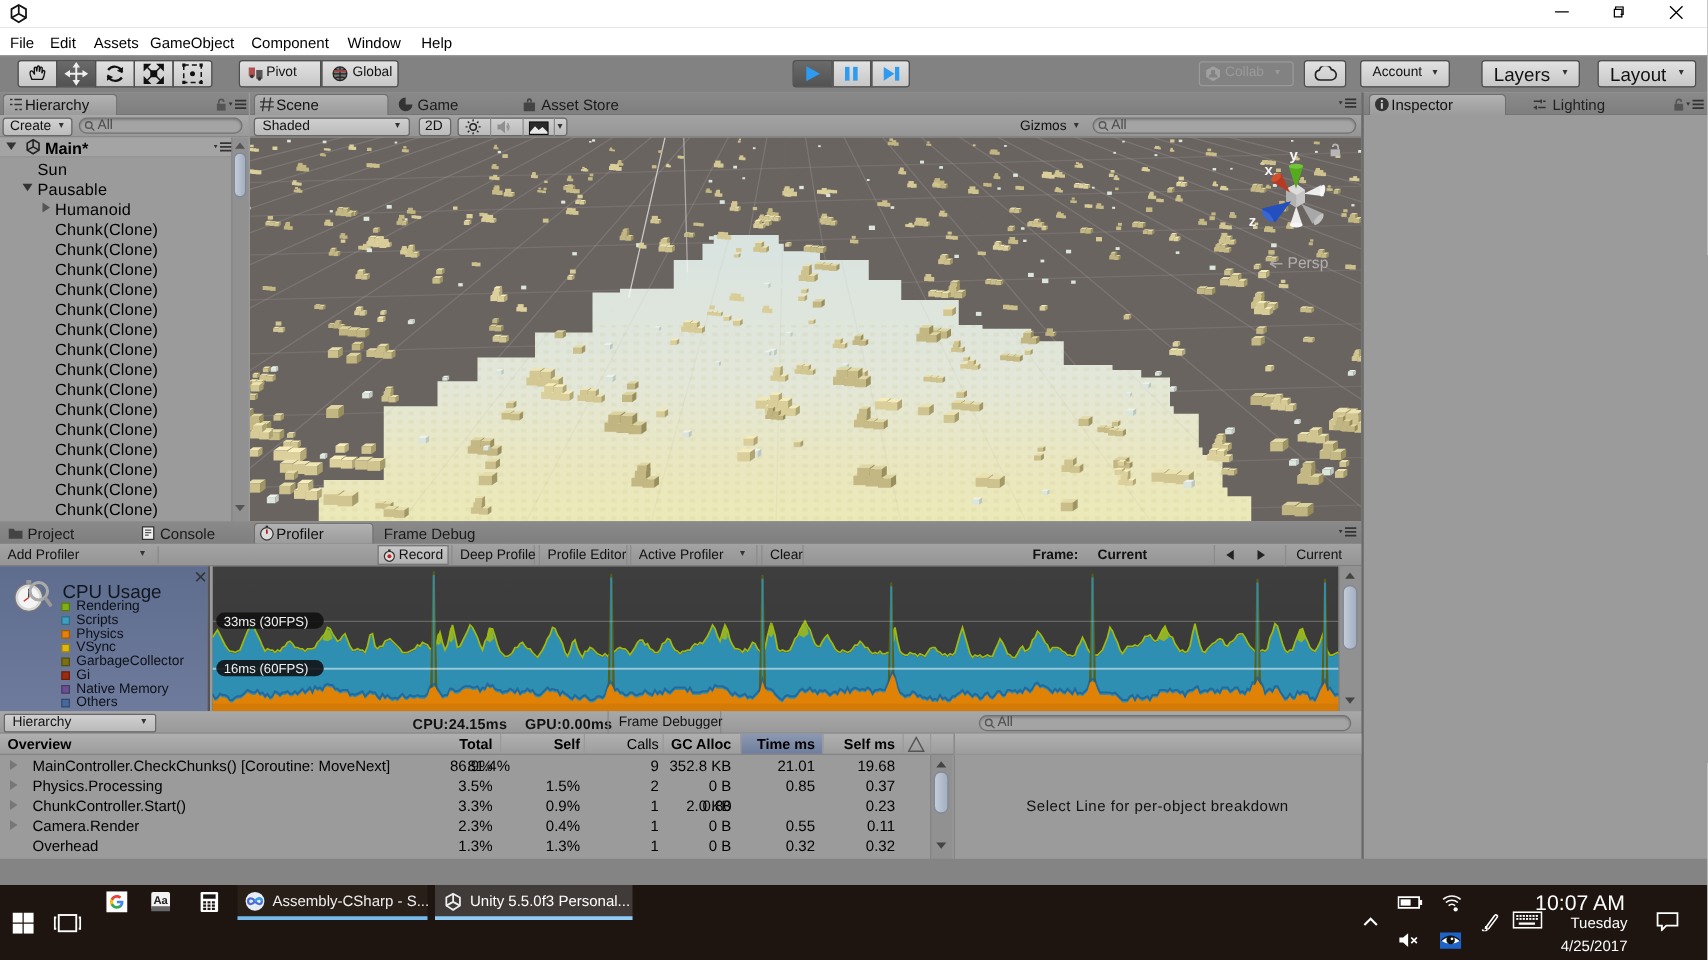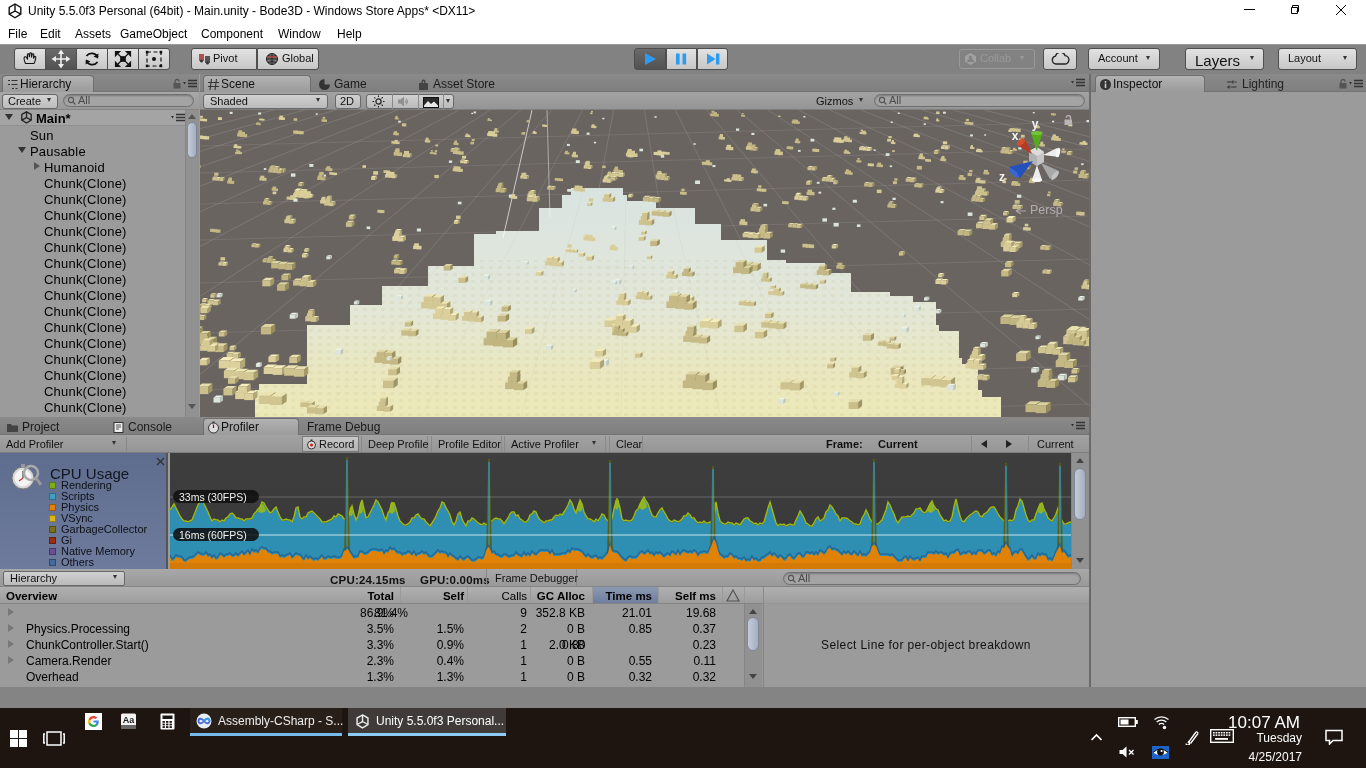--- a/index.html
+++ b/index.html
@@ -1,19 +1,18 @@
 <!DOCTYPE html>
 <html><head><meta charset="utf-8"><style>html,body{margin:0;padding:0}body{font-family:"Liberation Sans",sans-serif;-webkit-font-smoothing:antialiased}#root{position:relative;width:1366px;height:768px;overflow:hidden;background:#9b9b9b}div{line-height:1.25}</style></head><body>
 <div id="root">
 <div style="position:absolute;left:0;top:0;width:1366px;height:22px;background:#fff;">
  <svg style="position:absolute;left:7px;top:3px" width="16" height="16" viewBox="0 0 16 16">
   <path d="M8 1 L13.8 4.3 L13.8 11.2 L8 14.8 L2.2 11.2 L2.2 4.3 Z" fill="none" stroke="#111" stroke-width="1.4"></path>
   <path d="M8 1 L8 8 L2.2 11.2 M8 8 L13.8 11.2" stroke="#111" stroke-width="1.4" fill="none"></path>
  </svg>
- <div style="position:absolute;left:28px;top:4px;font-size:12px;color:#000;">Unity 5.5.0f3 Personal (64bit) - Main.unity - Bode3D - Windows Store Apps* &lt;DX11&gt;</div>
  <div style="position:absolute;left:1244px;top:9px;width:11px;height:1px;background:#000"></div>
  <svg style="position:absolute;left:1289px;top:5px" width="11" height="11" viewBox="0 0 11 11">
         <path d="M2.5 2.5 h6 v6 h-6 Z" fill="#fff" stroke="#000"></path>
         <path d="M3.5 2.5 v-2 h6 v6 h-2" fill="none" stroke="#000"></path>
       </svg>
  <svg style="position:absolute;left:1335px;top:4px" width="12" height="12" viewBox="0 0 12 12">
         <path d="M1 1 L11 11 M11 1 L1 11" stroke="#000" stroke-width="1"></path>
       </svg>
 </div>
     <div style="position:absolute;left:0;top:22px;width:1366px;height:22px;background:#fff;">
@@ -99,21 +98,21 @@
     <svg style="position:absolute;left:1051px;top:53px;z-index:3" width="19" height="13" viewBox="0 0 19 13">
       <path d="M5 11 a4 4 0 0 1 -0.5 -7.9 a5 5 0 0 1 9.6 -0.4 a3.6 3.6 0 0 1 -0.6 8.3 Z" fill="none" stroke="#222" stroke-width="1.3"></path>
     </svg>
     <div style="position:absolute;left:1088px;top:48px;width:72px;height:22px;background:linear-gradient(#e2e2e2,#c7c7c7);border:1px solid #4f4f4f;border-radius:3px;box-sizing:border-box;z-index:1"></div>
     <div style="position:absolute;left:1098px;top:52px;font-size:11px;color:#111;z-index:3">Account</div>
     <div style="position:absolute;left:1146px;top:53px;font-size:8px;color:#333;z-index:3">▾</div>
     <div style="position:absolute;left:1185px;top:48px;width:79px;height:22px;background:linear-gradient(#e2e2e2,#c7c7c7);border:1px solid #4f4f4f;border-radius:3px;box-sizing:border-box;z-index:1"></div>
     <div style="position:absolute;left:1195px;top:52px;font-size:15px;color:#111;z-index:3">Layers</div>
     <div style="position:absolute;left:1250px;top:53px;font-size:8px;color:#333;z-index:3">▾</div>
     <div style="position:absolute;left:1278px;top:48px;width:79px;height:22px;background:linear-gradient(#e2e2e2,#c7c7c7);border:1px solid #4f4f4f;border-radius:3px;box-sizing:border-box;z-index:1"></div>
-    <div style="position:absolute;left:1288px;top:52px;font-size:11px;color:#111;z-index:3">Layout</div>
+    <div style="position:absolute;left:1288px;top:52px;font-size:15px;color:#111;z-index:3">Layout</div>
     <div style="position:absolute;left:1343px;top:53px;font-size:8px;color:#333;z-index:3">▾</div>
     <div style="position:absolute;left:0;top:74px;width:199px;height:18px;background:linear-gradient(#8a8a8a,#7f7f7f);border-bottom:1px solid #747474;box-sizing:border-box"></div>
     <div style="position:absolute;left:2px;top:75px;width:92px;height:17px;background:linear-gradient(#b2b2b2,#9b9b9b);border:1px solid #6e6e6e;border-bottom:none;border-radius:4px 4px 0 0;box-sizing:border-box;"></div>
     <div style="position:absolute;left:20px;top:77px;font-size:12px;color:#111;z-index:2;white-space:nowrap">Hierarchy</div>
     <div style="position:absolute;left:6px;top:76px;z-index:2"><svg width="13" height="13" viewBox="0 0 13 13">
         <g stroke="#333" stroke-width="1.2" fill="none">
           <path d="M2 2.5 h2 M2 6.5 h2 M6 10.5 h2"></path>
           <path d="M5.5 2.5 h6 M5.5 6.5 h6 M9.5 10.5 h2"></path>
         </g>
       </svg></div>
@@ -2662,20 +2661,21 @@
     <div style="position:absolute;left:530px;top:587px;width:1px;height:16px;background:#999;z-index:2"></div>
     <div style="position:absolute;left:592px;top:587px;width:1px;height:16px;background:#999;z-index:2"></div>
     <div style="position:absolute;left:658px;top:587px;width:1px;height:16px;background:#999;z-index:2"></div>
     <div style="position:absolute;left:722px;top:587px;width:1px;height:16px;background:#999;z-index:2"></div>
     <div style="position:absolute;left:744px;top:587px;width:1px;height:16px;background:#999;z-index:2"></div>
     <svg style="position:absolute;left:726px;top:589px;z-index:3" width="14" height="13" viewBox="0 0 14 13">
       <path d="M7 1 L13 12 L1 12 Z" fill="none" stroke="#555" stroke-width="1.2"></path>
     </svg>
     <div style="position:absolute;left:0;top:604px;width:762px;height:84px;background:#9b9b9b"></div>
     <div style="position:absolute;left:8px;top:608px;width:0;height:0;border-top:4.5px solid transparent;border-bottom:4.5px solid transparent;border-left:6px solid #777;z-index:2"></div>
+    <div style="position:absolute;left:26px;top:605.5px;font-size:12px;color:#000;z-index:2;white-space:nowrap">MainController.CheckChunks() [Coroutine: MoveNext]</div>
     <div style="position:absolute;left:304px;top:605.5px;width:90px;text-align:right;font-size:12px;color:#000;z-index:2">86.9%</div>
     <div style="position:absolute;left:374px;top:605.5px;width:90px;text-align:left;font-size:12px;color:#000;z-index:2">81.4%</div>
     <div style="position:absolute;left:437px;top:605.5px;width:90px;text-align:right;font-size:12px;color:#000;z-index:2">9</div>
     <div style="position:absolute;left:495px;top:605.5px;width:90px;text-align:right;font-size:12px;color:#000;z-index:2">352.8 KB</div>
     <div style="position:absolute;left:562px;top:605.5px;width:90px;text-align:right;font-size:12px;color:#000;z-index:2">21.01</div>
     <div style="position:absolute;left:626px;top:605.5px;width:90px;text-align:right;font-size:12px;color:#000;z-index:2">19.68</div>
     <div style="position:absolute;left:8px;top:624px;width:0;height:0;border-top:4.5px solid transparent;border-bottom:4.5px solid transparent;border-left:6px solid #777;z-index:2"></div>
     <div style="position:absolute;left:26px;top:621.5px;font-size:12px;color:#000;z-index:2;white-space:nowrap">Physics.Processing</div>
     <div style="position:absolute;left:304px;top:621.5px;width:90px;text-align:right;font-size:12px;color:#000;z-index:2">3.5%</div>
     <div style="position:absolute;left:374px;top:621.5px;width:90px;text-align:right;font-size:12px;color:#000;z-index:2">1.5%</div>

